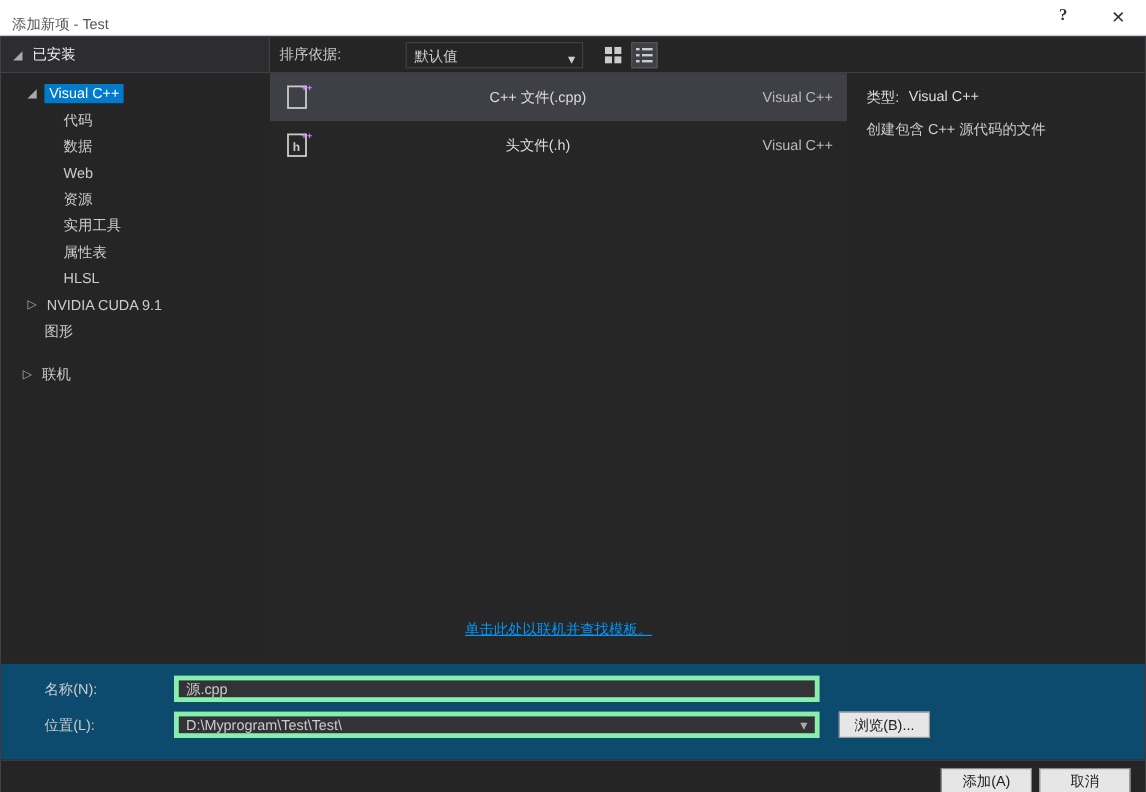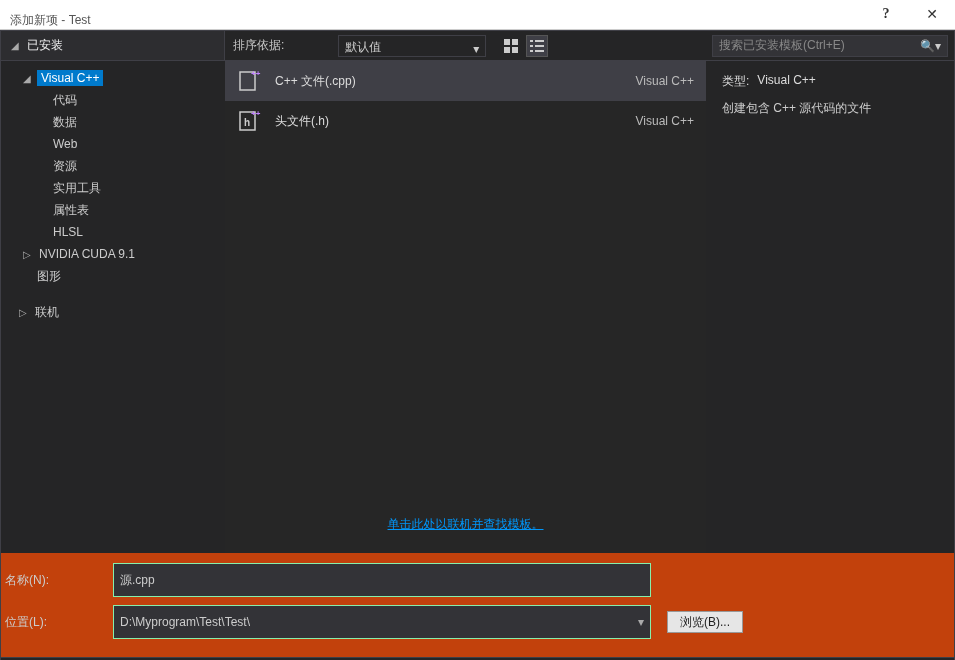--- a/index.html
+++ b/index.html
@@ -33,34 +33,34 @@
 .tree-item.no-arrow.level-1 { padding-left: 34px; }
 .tree-item.level-0 { padding-left: 18px; }
 .tree-item.selected .tree-label { background: #007acc; color: #fff; padding: 1px 4px; }
 .tree-arrow { width: 10px; display: inline-block; color: #aaa; font-size: 10px; }
 .tree-label { padding: 1px 2px; }
 
 .template-list { flex: 1; background: #262626; display: flex; flex-direction: column; }
 .template-item { display: flex; align-items: center; height: 40px; padding: 0 12px; gap: 14px; }
 .template-item.selected { background: #3f3f46; }
 .template-icon { width: 24px; height: 24px; position: relative; display:flex; align-items:center; justify-content:center; }
-.template-name { flex: 1; color: #ddd; }
+.template-name { flex: 1; color: #ddd; text-align: center; }
 .template-lang { color: #bbb; font-size: 12px; }
 .online-link { text-align: center; padding: 10px; color: #0097fb; text-decoration: underline; margin-top: auto; margin-bottom: 10px; }
 
 .detail-panel { width: 248px; background: #252526; padding: 12px 16px; }
 .detail-row { display: flex; gap: 8px; margin-bottom: 10px; }
 .detail-label { color: #ddd; }
 .detail-value { color: #ddd; }
 .detail-desc { color: #ccc; }
 
-.bottom-form { padding: 10px 4px; background: #c2410c; }
+.bottom-form { padding: 10px 36px; background: #0c4a6e; }
 .form-row { display: flex; align-items: center; margin-bottom: 8px; gap: 8px; }
 .form-label { width: 100px; color: #ccc; }
-.text-input { height: 34px; background: #333337; border: 1px solid #86efac; color: #ccc; padding: 0 6px; display:flex; align-items:center; }
+.text-input { height: 22px; background: #333337; border: 4px solid #86efac; color: #ccc; padding: 0 6px; display:flex; align-items:center; }
 .name-input { width: 538px; }
 .loc-input { width: 538px; display:flex; align-items:center; justify-content: space-between; }
 .browse-btn { width: 76px; height: 22px; background: #e6e6e6; color: #1e1e1e; border: 1px solid #999; display: flex; align-items: center; justify-content: center; margin-left: 8px; }
 
 .dialog-buttons { display: flex; justify-content: flex-end; gap: 6px; padding: 6px 12px 10px; background: #252526; border-top: 1px solid #3f3f46; }
 .dlg-btn { width: 76px; height: 23px; background: #e6e6e6; color: #1e1e1e; border: 1px solid #888; display: flex; align-items: center; justify-content: center; }
 
 svg { display: block; }
 </style>
 </head>
@@ -99,26 +99,20 @@
         <div class="view-btn active">
           <svg width="14" height="14">
               <rect x="0" y="1" width="3" height="2" fill="#ccc"></rect>
               <rect x="5" y="1" width="9" height="2" fill="#ccc"></rect>
               <rect x="0" y="6" width="3" height="2" fill="#ccc"></rect>
               <rect x="5" y="6" width="9" height="2" fill="#ccc"></rect>
               <rect x="0" y="11" width="3" height="2" fill="#ccc"></rect>
               <rect x="5" y="11" width="9" height="2" fill="#ccc"></rect>
             </svg>
         </div>
-      </div>
-    </div>
-    <div class="search-area">
-      <div class="search-box">
-        <span style="color:#888">搜索已安装模板(Ctrl+E)</span>
-        <span style="color:#ccc">🔍▾</span>
       </div>
     </div>
   </div>
 
   <div class="main-area">
 
     <div class="sidebar">
       <div id="tree-container">
           <div class="tree-item level-1 selected">
             <span class="tree-arrow">◢</span>

